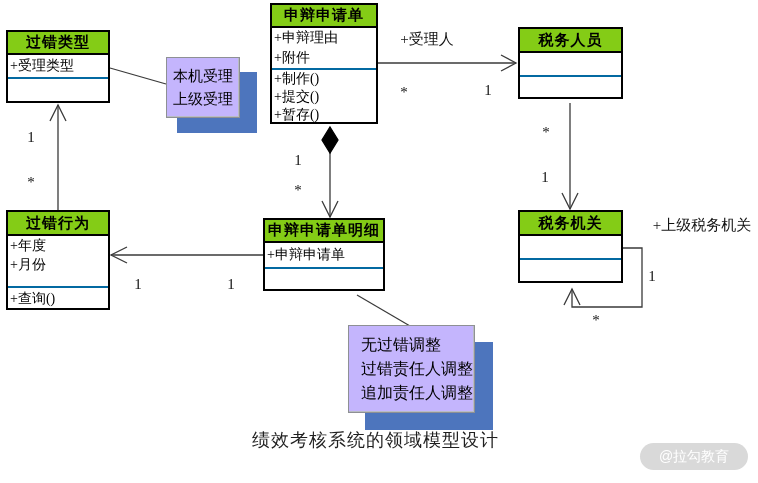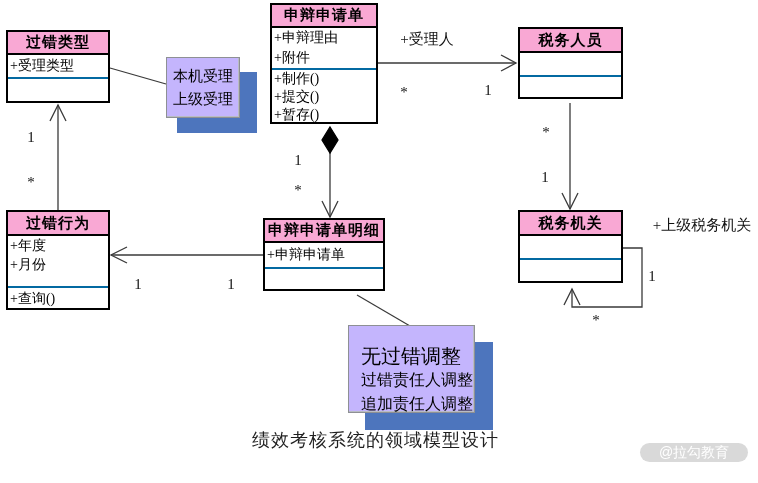--- a/index.html
+++ b/index.html
@@ -1,21 +1,21 @@
 <!DOCTYPE html>
 <html><head>
 <meta charset="utf-8">
 <style>
   html,body{margin:0;padding:0;background:#fff;}
   #canvas{position:relative;width:758px;height:483px;background:#ffffff;overflow:hidden;
           font-family:"Liberation Serif","DejaVu Serif",serif;}
   svg.edges{position:absolute;left:0;top:0;z-index:1;}
   
   .uml-class{position:absolute;z-index:2;box-sizing:border-box;border:2px solid #000;background:#fff;}
-  .uml-head{box-sizing:border-box;background:#f9a8d4;border-bottom:2px solid #000;
+  .uml-head{box-sizing:border-box;background:#84cc16;border-bottom:2px solid #000;
             font-weight:bold;font-size:15px;color:#000;display:flex;align-items:center;justify-content:center;
             letter-spacing:1px;}
   .uml-sec{box-sizing:border-box;background:#fff;overflow:hidden;}
   .uml-sec.ops{border-top:2px solid #0369a1;}
   .uml-row{font-size:14px;color:#000;padding-left:2px;white-space:nowrap;}
   
   .note-shadow{position:absolute;z-index:1;background:#4D75BD;}
   .uml-note{position:absolute;z-index:2;box-sizing:border-box;background:#c4b5fd;
             border:1px solid #8E9094;box-shadow:inset -1px -1px 0 #b9bcc4;}
   .note-line{display:block;font-size:15px;color:#000;}
@@ -126,21 +126,21 @@
     <div class="uml-sec" style="height:22px;"></div>
     <div class="uml-sec ops" style="height:23px;"></div>
   </div>
 
   <div class="uml-note note-center" style="left:166px;top:57px;width:74px;height:61px;padding-top:7px;">
     <span class="note-line" style="line-height:23px;">本机受理</span>
     <span class="note-line" style="line-height:23px;">上级受理</span>
   </div>
 
   <div class="uml-note" style="left:348px;top:325px;width:127px;height:88px;padding:7px 0 0 12px;">
-    <span class="note-line" style="line-height:24px;font-size:20px;margin-top:11px;">无过错调整</span>
+    <span class="note-line" style="line-height:24px;font-size:16px;">无过错调整</span>
     <span class="note-line" style="line-height:24px;font-size:16px;">过错责任人调整</span>
     <span class="note-line" style="line-height:24px;font-size:16px;">追加责任人调整</span>
   </div>
 
   <span class="elabel" style="left:31px;top:137px;">1</span>
   <span class="elabel" style="left:31px;top:182px;">*</span>
   <span class="elabel" style="left:427px;top:39px;">+受理人</span>
   <span class="elabel" style="left:404px;top:92px;">*</span>
   <span class="elabel" style="left:488px;top:90px;">1</span>
   <span class="elabel" style="left:546px;top:132px;">*</span>
@@ -148,15 +148,15 @@
   <span class="elabel" style="left:298px;top:160px;">1</span>
   <span class="elabel" style="left:298px;top:190px;">*</span>
   <span class="elabel" style="left:138px;top:284px;">1</span>
   <span class="elabel" style="left:231px;top:284px;">1</span>
   <span class="elabel" style="left:652px;top:276px;">1</span>
   <span class="elabel" style="left:596px;top:320px;">*</span>
   <span class="elabel" style="left:702px;top:225px;">+上级税务机关</span>
 
   <div class="caption" style="left:252px;top:428px;">绩效考核系统的领域模型设计</div>
 
-  <div class="watermark" style="left:640px;top:443px;width:108px;height:19px;">@拉勾教育</div>
+  <div class="watermark" style="left:640px;top:443px;width:108px;height:27px;">@拉勾教育</div>
 
 </div>
 
 </body></html>

